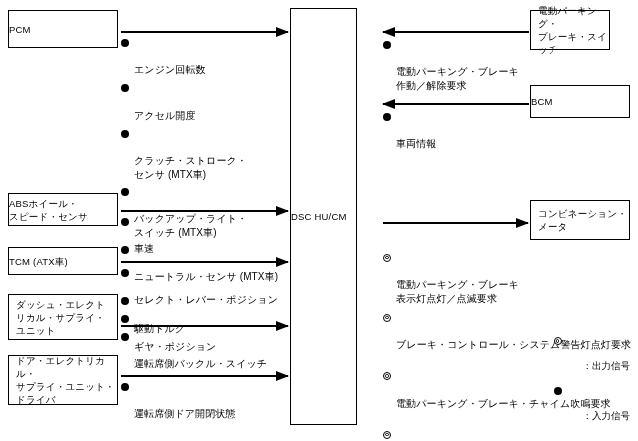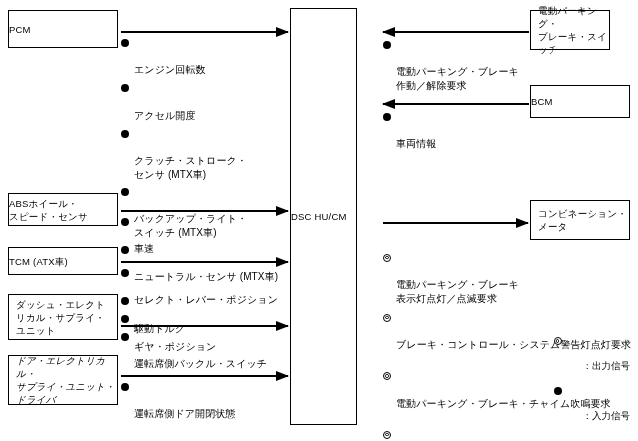--- a/index.html
+++ b/index.html
@@ -128,21 +128,21 @@
     <span class="btxt">TCM (ATX車)</span>
   </div>
 
   <div class="box pad-l" style="left:8px; top:294px; width:110px; height:46px;">
     <span class="btxt" style="white-space:pre-line;">ダッシュ・エレクト
 リカル・サプライ・
 ユニット</span>
   </div>
 
   <div class="box pad-l" style="left:8px; top:355px; width:110px; height:50px;">
-    <span class="btxt" style="white-space:pre-line;font-style:italic;">ドア・エレクトリカル・
+    <span class="btxt" style="white-space:pre-line;">ドア・エレクトリカル・
 サプライ・ユニット・
 ドライバ</span>
   </div>
 
   <div class="box pad-l" style="left:530px; top:10px; width:80px; height:40px;">
     <span class="btxt" style="white-space:pre-line;">電動パーキング・
 ブレーキ・スイッチ</span>
   </div>
 
   <div class="box ctr" style="left:530px; top:85px; width:100px; height:33px;">

